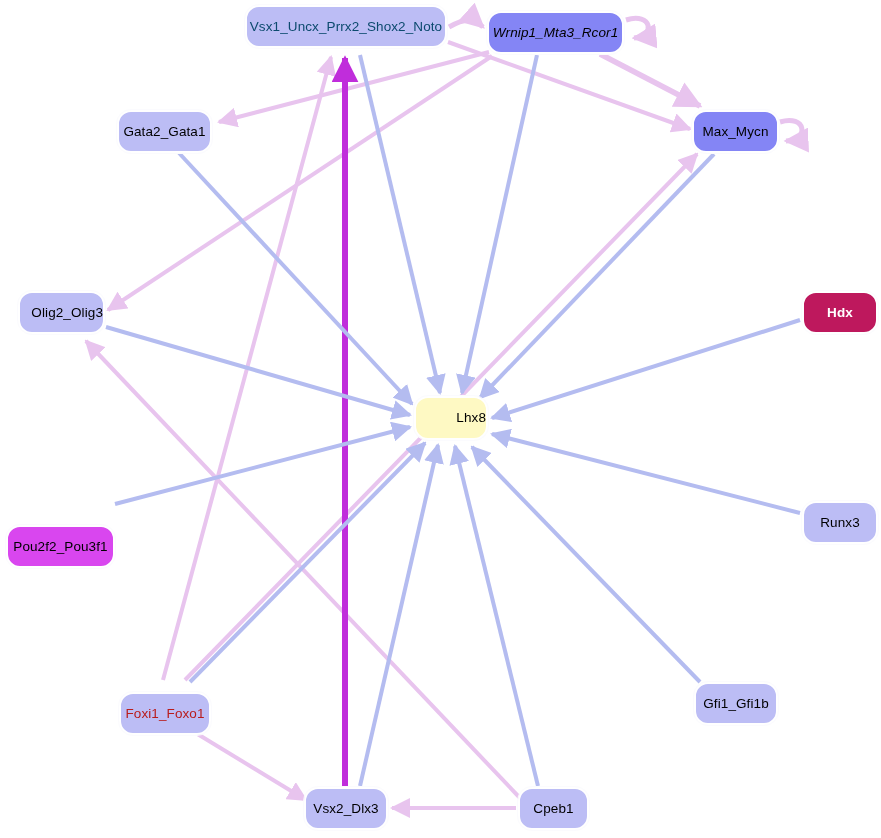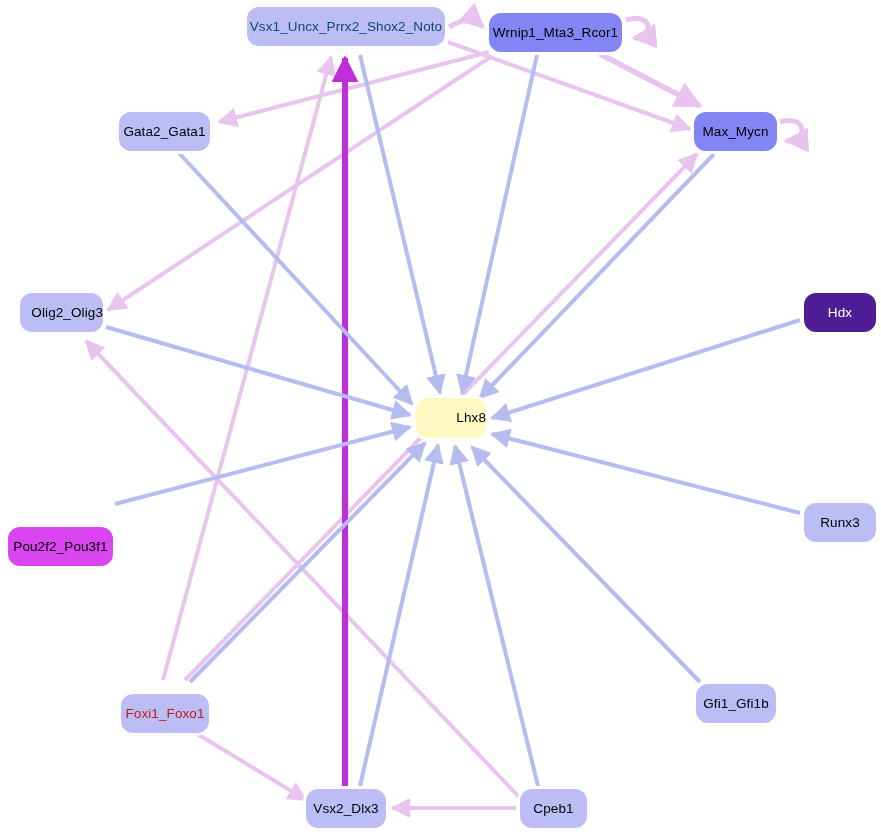--- a/index.html
+++ b/index.html
@@ -87,33 +87,33 @@
         <path d="M 800 513 L 492 434" fill="none" stroke="#b4bcf0" stroke-width="4" stroke-linecap="butt" marker-end="url(#arrow-activation)"></path>
         <path d="M 700 682 L 472 447" fill="none" stroke="#b4bcf0" stroke-width="4" stroke-linecap="butt" marker-end="url(#arrow-activation)"></path>
         <path d="M 538 786 L 455 446" fill="none" stroke="#b4bcf0" stroke-width="4" stroke-linecap="butt" marker-end="url(#arrow-activation)"></path>
       </g>
   </svg>
 
   <div id="nodes-group">
       <div class="node" style="left: 245px; top: 5px; width: 202px; height: 43px; background: rgb(188, 189, 245); color: #0c4a6e;">
         <span class="node-inner">Vsx1_Uncx_Prrx2_Shox2_Noto</span>
       </div>
-      <div class="node" style="left: 487px; top: 11px; width: 137px; height: 43px; background: rgb(132, 133, 245); color: rgb(0, 0, 0);">
+      <div class="node" style="left: 487px; top: 11px; width: 137px; height: 43px; background: rgb(132, 133, 245); color: rgb(0, 0, 0); font-style: italic;">
         <span class="node-inner">Wrnip1_Mta3_Rcor1</span>
       </div>
       <div class="node" style="left: 117px; top: 110px; width: 95px; height: 43px; background: rgb(188, 189, 245); color: rgb(0, 0, 0);">
         <span class="node-inner">Gata2_Gata1</span>
       </div>
       <div class="node" style="left: 692px; top: 110px; width: 87px; height: 43px; background: rgb(132, 133, 245); color: rgb(0, 0, 0); text-align: center;">
         <span class="node-inner">Max_Mycn</span>
       </div>
       <div class="node" style="left: 18px; top: 291px; width: 87px; height: 43px; background: rgb(188, 189, 245); color: rgb(0, 0, 0); justify-content: flex-end;">
         <span class="node-inner">Olig2_Olig3</span>
       </div>
-      <div class="node" style="left: 802px; top: 291px; width: 76px; height: 43px; background: #4c1d95; color: rgb(255, 255, 255);">
+      <div class="node" style="left: 802px; top: 291px; width: 76px; height: 43px; background: #be185d; color: rgb(255, 255, 255); font-weight: bold;">
         <span class="node-inner">Hdx</span>
       </div>
       <div class="node" style="left: 414px; top: 396px; width: 74px; height: 44px; background: #fef9c3; color: rgb(0, 0, 0); justify-content: flex-end;">
         <span class="node-inner">Lhx8</span>
       </div>
       <div class="node" style="left: 6px; top: 525px; width: 109px; height: 43px; background: #d946ef; color: rgb(0, 0, 0);">
         <span class="node-inner">Pou2f2_Pou3f1</span>
       </div>
       <div class="node" style="left: 802px; top: 501px; width: 76px; height: 43px; background: rgb(188, 189, 245); color: rgb(0, 0, 0); align-items: center;">
         <span class="node-inner">Runx3</span>

